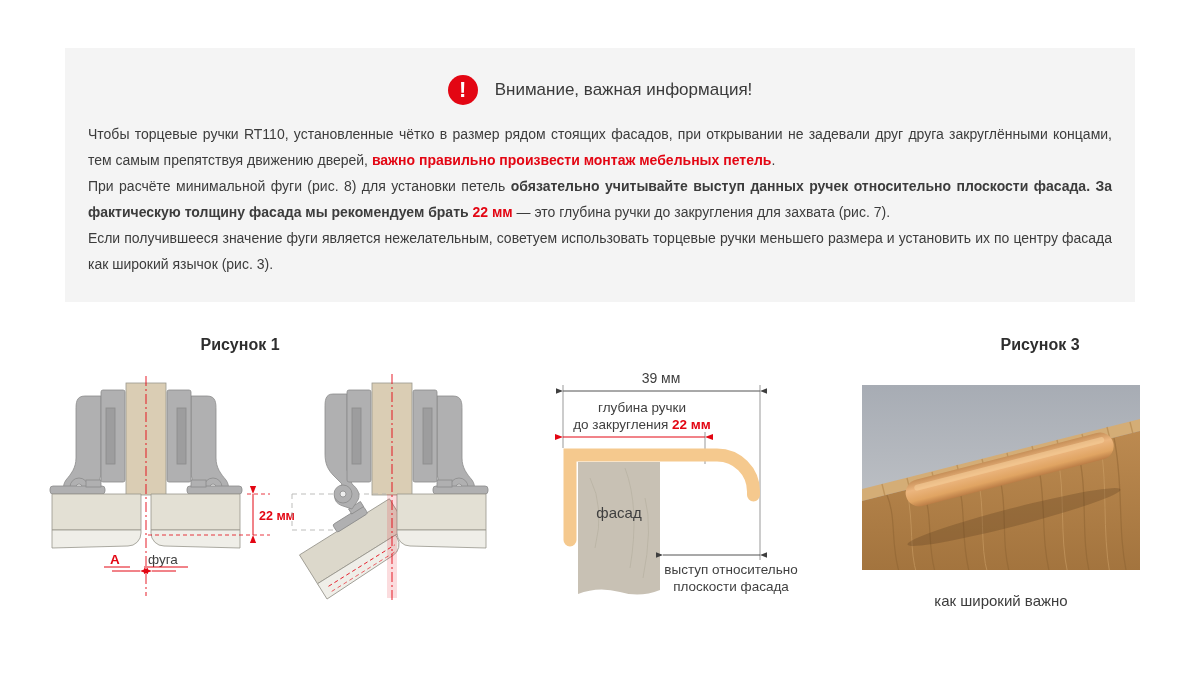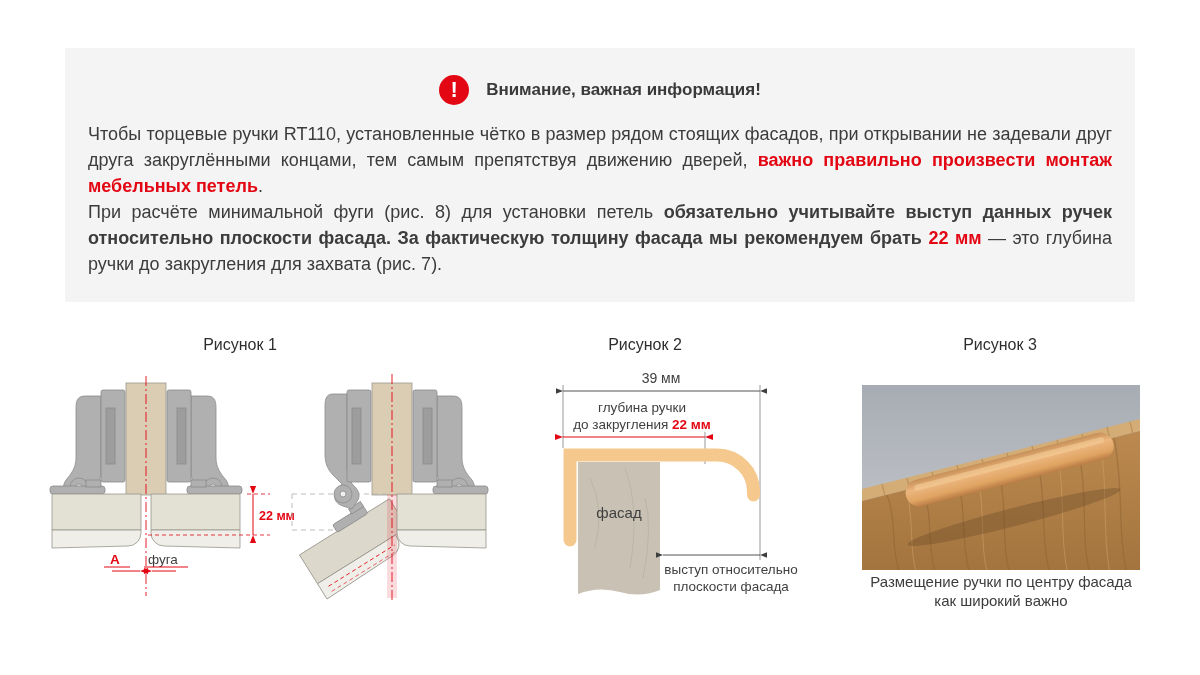--- a/index.html
+++ b/index.html
@@ -3,28 +3,28 @@
 <meta charset="utf-8">
 <style>
   html,body{margin:0;padding:0;background:#fff;}
   .page{position:relative;width:1200px;height:675px;background:#ffffff;overflow:hidden;
         font-family:"Liberation Sans",sans-serif;color:#3c3c3c;}
   .info-box{position:absolute;left:65px;top:48px;width:1070px;height:254px;background:#f4f4f4;}
   .warn-row{display:flex;align-items:center;justify-content:center;gap:17px;padding-top:27px;}
   .warn-icon{width:30px;height:30px;border-radius:50%;background:#e30613;color:#fff;
              display:flex;align-items:center;justify-content:center;
              font-weight:bold;font-size:22px;line-height:1;}
-  .warn-title{font-size:17px;font-weight:bold;color:#3a3a3a;}
-  .body-text{margin:16px 23px 0 23px;font-size:18px;line-height:26px;text-align:justify;}
+  .warn-title{font-size:17px;font-weight:normal;color:#3a3a3a;}
+  .body-text{margin:16px 23px 0 23px;font-size:14px;line-height:26px;text-align:justify;}
   .body-text p{margin:0;}
   .b{font-weight:bold;}
   .r{color:#e30613;font-weight:bold;}
   .fig-title{position:absolute;top:336px;width:300px;text-align:center;
-             font-size:16px;font-weight:normal;color:#2e2e2e;}
-  #fig1-title{left:90px;} #fig2-title{left:495px;} #fig3-title{left:850px;}
+             font-size:16px;font-weight:bold;color:#2e2e2e;}
+  #fig1-title{left:90px;} #fig2-title{left:495px;} #fig3-title{left:890px;}
   .fig-svg{position:absolute;}
   #fig1{left:40px;top:370px;} #fig2{left:545px;top:368px;} #fig3{left:862px;top:385px;}
   .caption{position:absolute;left:850px;top:572px;width:302px;text-align:center;
            font-size:15px;line-height:19px;color:#3c3c3c;}
   
   .met{fill:#b0b0b1;stroke:#8b8b8b;stroke-width:.8;}
   .slot{fill:#9d9d9e;stroke:#8b8b8b;stroke-width:.8;}
   .fac{fill:#e3e0d4;stroke:#97958c;stroke-width:.8;}
   .strip{fill:#efeee8;stroke:#97958c;stroke-width:.8;}
   .cl{stroke:#e30613;stroke-width:1;stroke-dasharray:10 3 2 3;fill:none;opacity:.9;}
@@ -42,25 +42,25 @@
 <div class="page">
 
   <div class="info-box">
     <div class="warn-row">
       <div class="warn-icon">!</div>
       <div class="warn-title">Внимание, важная информация!</div>
     </div>
     <div class="body-text">
       <p><span>Чтобы торцевые ручки RT110, установленные чётко в размер рядом стоящих фасадов, при открывании не задевали друг друга закруглёнными концами, тем самым препятствуя движению дверей, </span><span class="r">важно правильно произвести монтаж мебельных петель</span><span>.</span></p>
       <p><span>При расчёте минимальной фуги (рис. 8) для установки петель </span><span class="b">обязательно учитывайте выступ данных ручек относительно плоскости фасада. За фактическую толщину фасада мы рекомендуем брать </span><span class="r">22 мм</span><span> — это глубина ручки до закругления для захвата (рис. 7).</span></p>
+      <p><span>Если получившееся значение фуги является нежелательным, советуем использовать торцевые ручки меньшего размера и установить их по центру фасада как широкий язычок (рис. 3).</span></p>
     </div>
   </div>
 
   <div class="fig-title" id="fig1-title">Рисунок 1</div>
-  <div class="fig-title" id="fig2-title">Рисунок 2</div>
   <div class="fig-title" id="fig3-title">Рисунок 3</div>
 
   <svg id="fig1" class="fig-svg" width="460" height="250" viewBox="0 0 460 250">
     <defs>
       <marker id="ar" viewBox="0 0 10 10" refX="1" refY="5" markerWidth="9" markerHeight="9" orient="auto-start-reverse">
         <path d="M1,5 L10,1.5 L10,8.5 Z" fill="#e30613"></path>
       </marker>
       <g id="clamp">
         <rect class="met" x="-45" y="20" width="24" height="92" rx="2"></rect>
         <rect class="slot" x="-40" y="38" width="9" height="56"></rect>
@@ -216,17 +216,17 @@
     </g>
 
     <ellipse cx="152" cy="132" rx="110" ry="9" fill="#5d4022" opacity=".3" transform="rotate(-14.5 152 132)"></ellipse>
     <g transform="rotate(-14.5 52 118)">
       <rect x="46" y="96" width="214" height="27" rx="13.5" fill="url(#copperGrad)"></rect>
       <rect x="56" y="101" width="196" height="6" rx="3" fill="#f6cf9b" opacity=".55"></rect>
     </g>
   </svg>
 
   <div class="caption">
-    <span>Размещение ручки по центру фасада</span><br>
+    <br>
     <span>как широкий важно</span>
   </div>
 
 </div>
 
 </body></html>

